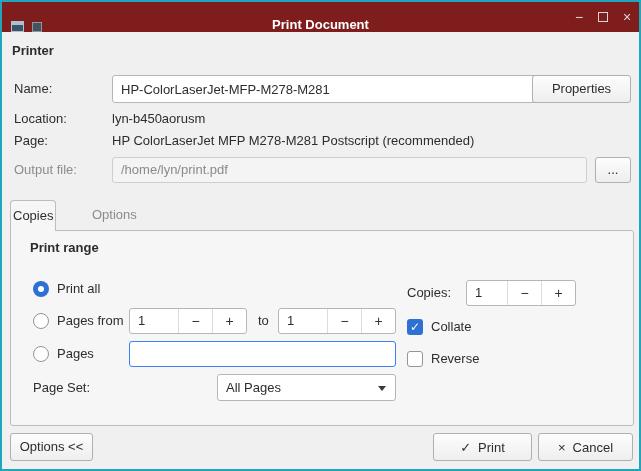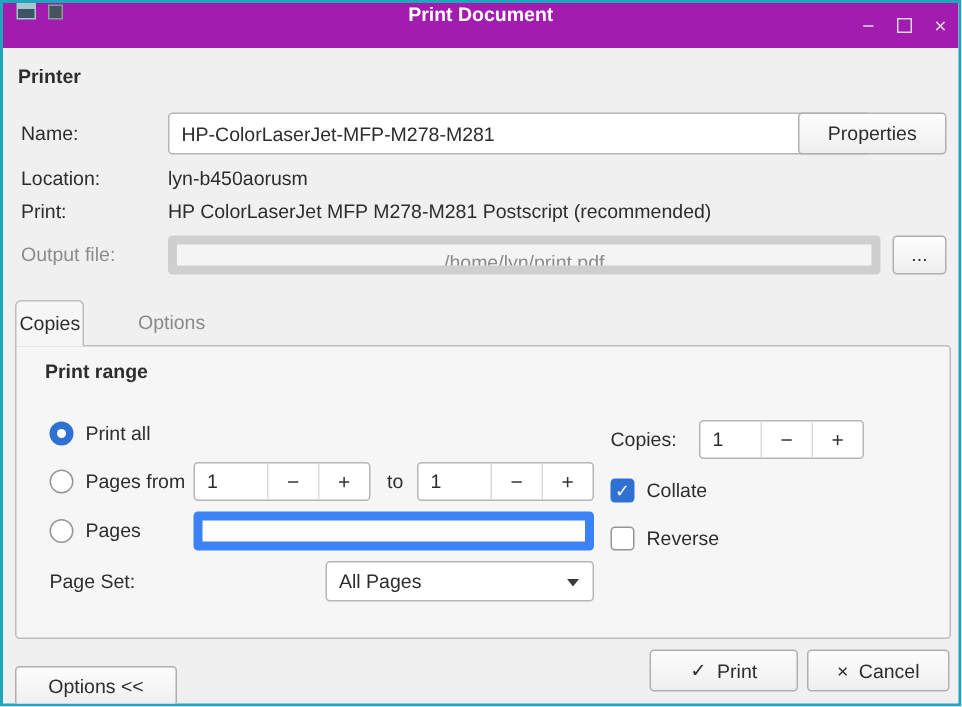--- a/index.html
+++ b/index.html
@@ -2,34 +2,34 @@
 <html><head>
 <meta charset="utf-8">
 <style>
   html,body{margin:0;padding:0;background:#ffffff;}
   .window{
     position:relative;width:641px;height:471px;box-sizing:border-box;
     border:2px solid #1fa6bd;background:#f0f0f0;overflow:hidden;
     font-family:"Liberation Sans","DejaVu Sans",sans-serif;font-size:13px;color:#2d2d2d;
   }
   
-  .titlebar{position:absolute;left:0;top:0;right:0;height:30px;background:#a21caf;display:flex;align-items:flex-start;}
+  .titlebar{position:absolute;left:0;top:0;right:0;height:30px;background:#7f1d1d;display:flex;align-items:flex-end;}
   .tb-title{position:absolute;left:0;right:0;text-align:center;color:#ffffff;font-weight:bold;font-size:13px;}
   .tb-left{display:flex;align-items:center;gap:8px;padding-left:9px;z-index:2;}
   .tb-ic.win{width:13px;height:11px;box-sizing:border-box;border:1px solid #a9c3d2;border-top:4px solid #a9c3d2;background:#3d5366;}
   .tb-ic.pin{width:10px;height:10px;box-sizing:border-box;border:1px solid #8a99a6;background:#46525c;}
   .tb-right{margin-left:auto;display:flex;z-index:2;}
   .tb-btn{width:24px;height:30px;line-height:30px;text-align:center;color:#d8d8d8;font-size:14px;cursor:default;}
   .max-glyph{display:inline-block;width:8px;height:8px;border:1px solid #d8d8d8;vertical-align:middle;margin-top:-3px;}
   
   .lbl{position:absolute;line-height:16px;white-space:nowrap;}
   .bold{font-weight:bold;}
   .dim{color:#8c8c8c;}
-  .entry{position:absolute;background:#ffffff;border:6px solid #3b82f6;border-radius:3px;padding:0 8px;
-         height:26px;line-height:24px;box-sizing:border-box;white-space:nowrap;overflow:hidden;text-align:center;}
+  .entry{position:absolute;background:#ffffff;border:1px solid #3b82f6;border-radius:3px;padding:0 8px;
+         height:26px;line-height:24px;box-sizing:border-box;white-space:nowrap;overflow:hidden;}
   .entry.disabled{background:#f4f4f4;color:#8a8a8a;border-color:#cfcfcf;}
   .combo{position:absolute;background:#ffffff;border:1px solid #b6b6b6;border-radius:3px;box-sizing:border-box;
          display:flex;align-items:center;padding:0 24px 0 8px;white-space:nowrap;overflow:hidden;}
   .combo .arrow{position:absolute;right:9px;top:50%;margin-top:-2px;width:0;height:0;
          border-left:4px solid transparent;border-right:4px solid transparent;border-top:5px solid #3a3a3a;}
   .btn{position:absolute;background:linear-gradient(#fdfdfd,#eeeeee);border:1px solid #b0b0b0;border-radius:3px;
        box-sizing:border-box;text-align:center;color:#2d2d2d;}
   .flexbtn{display:flex;align-items:center;justify-content:center;gap:7px;}
   .spin{position:absolute;display:flex;background:#ffffff;border:1px solid #b6b6b6;border-radius:3px;
         box-sizing:border-box;height:26px;align-items:stretch;overflow:hidden;}
@@ -73,21 +73,21 @@
   <div class="lbl" style="left:12px;top:79px;">Name:</div>
   <div class="combo" style="left:110px;top:73px;width:468px;height:28px;">
     <span>HP-ColorLaserJet-MFP-M278-M281</span>
     <span class="arrow"></span>
   </div>
   <div class="btn" style="left:530px;top:73px;width:99px;height:28px;line-height:26px;text-align:center;">Properties</div>
 
   <div class="lbl" style="left:12px;top:109px;">Location:</div>
   <div class="lbl" style="left:110px;top:109px;">lyn-b450aorusm</div>
 
-  <div class="lbl" style="left:12px;top:131px;">Print:</div>
+  <div class="lbl" style="left:12px;top:131px;">Page:</div>
   <div class="lbl" style="left:110px;top:131px;">HP ColorLaserJet MFP M278-M281 Postscript (recommended)</div>
 
   <div class="lbl dim" style="left:12px;top:160px;">Output file:</div>
   <div class="entry disabled" style="left:110px;top:155px;width:475px;">/home/lyn/print.pdf</div>
   <div class="btn" style="left:593px;top:155px;width:36px;height:26px;line-height:24px;">...</div>
 
   <div class="tab active">Copies</div>
   <div class="tab inactive">Options</div>
   <div class="notebook"></div>
 
@@ -129,21 +129,21 @@
   </div>
 
   <div class="check on" style="left:405px;top:317px;z-index:4;">
     <span>✓</span>
   </div>
   <div class="lbl" style="left:429px;top:317px;z-index:4;">Collate</div>
 
   <div class="check off" style="left:405px;top:349px;z-index:4;"></div>
   <div class="lbl" style="left:429px;top:349px;z-index:4;">Reverse</div>
 
-  <div class="btn" style="left:8px;top:431px;width:108px;height:28px;line-height:26px;margin-top:11px;">Options &lt;&lt;</div>
+  <div class="btn" style="left:8px;top:431px;width:83px;height:28px;line-height:26px;">Options &lt;&lt;</div>
   <div class="btn flexbtn" style="left:431px;top:431px;width:99px;height:28px;">
     <span>✓</span>
     <span>Print</span>
   </div>
   <div class="btn flexbtn" style="left:536px;top:431px;width:95px;height:28px;">
     <span>×</span>
     <span>Cancel</span>
   </div>
 
 </div>

